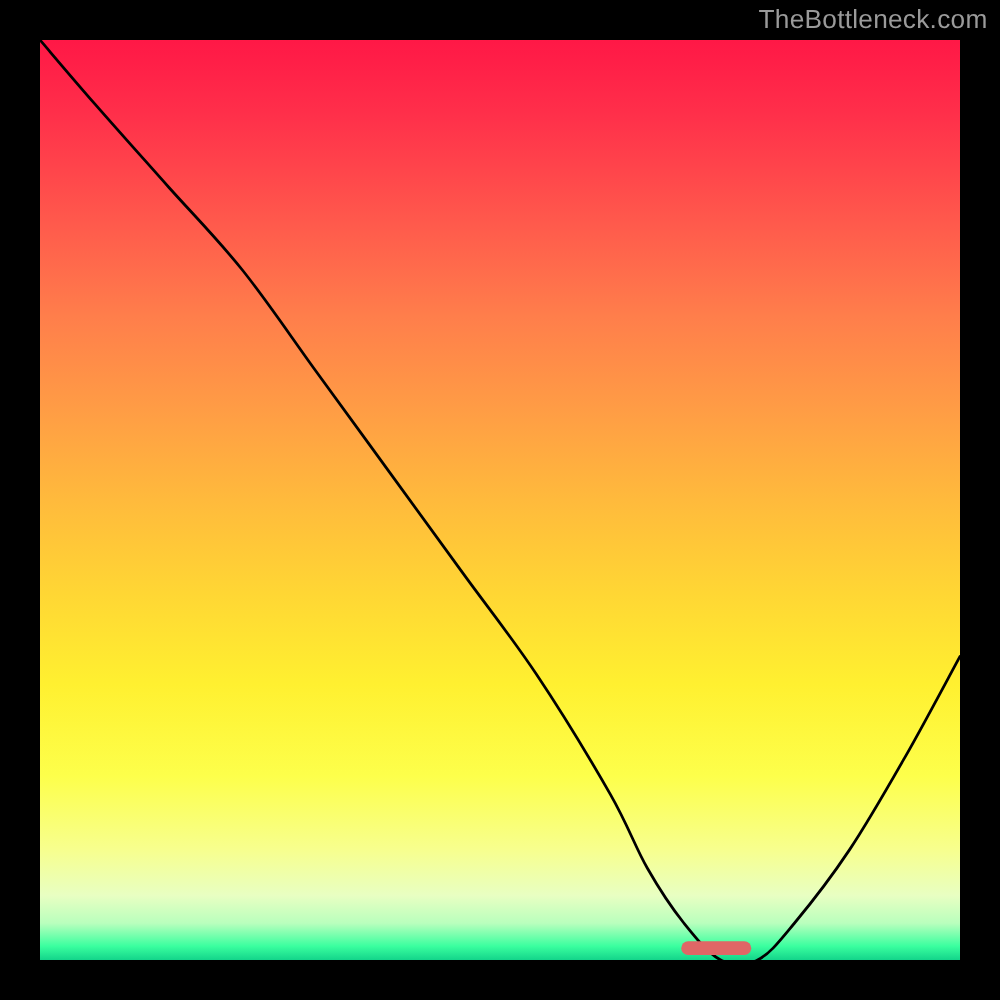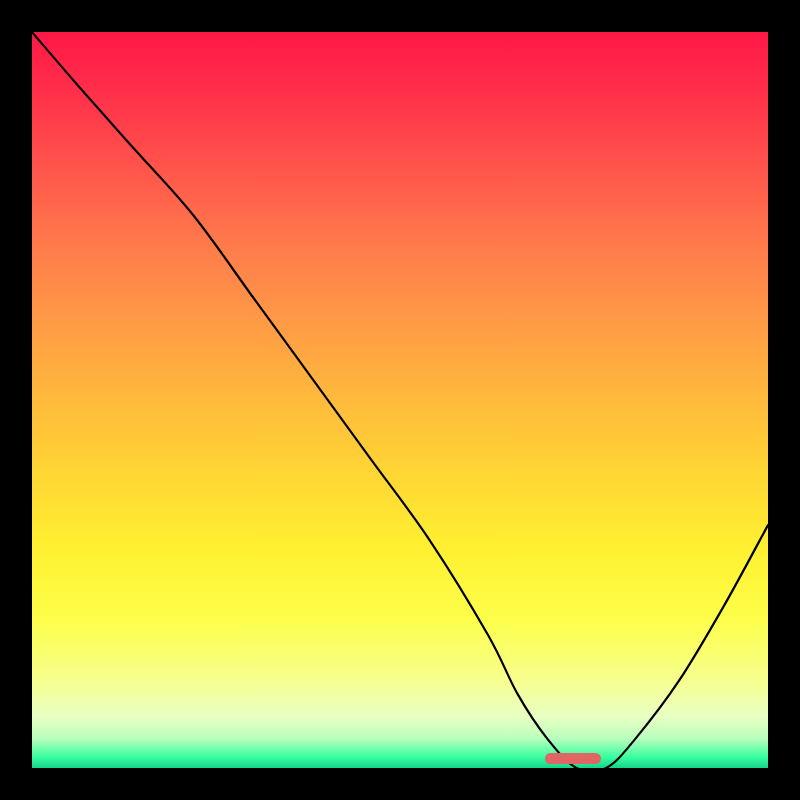--- a/index.html
+++ b/index.html
@@ -71,20 +71,21 @@
     font-size: 21px;
     letter-spacing: 0.2px;
     user-select: none;
   }
 </style>
 </head>
 <body>
 
 <div class="frame">
 
+  <div class="watermark">TheBottleneck.com</div>
 
   <div class="plot-area">
 
     <svg id="curve" viewBox="0 0 736 736" preserveAspectRatio="none">
       <path id="curve-path" d="M 0.0 0.0 C 7.4 8.6, 27.0 31.9, 44.2 51.5 C 61.3 71.1, 83.4 95.7, 103.0 117.8 C 122.7 139.8, 142.3 159.5, 161.9 184.0 C 181.5 208.5, 201.2 238.0, 220.8 265.0 C 240.4 291.9, 260.1 318.9, 279.7 345.9 C 299.3 372.9, 318.9 399.9, 338.6 426.9 C 358.2 453.9, 377.8 478.4, 397.4 507.8 C 417.1 537.3, 441.6 577.8, 456.3 603.5 C 471.0 629.3, 475.9 645.2, 485.8 662.4 C 495.6 679.6, 505.4 694.3, 515.2 706.6 C 525.0 718.8, 534.8 731.1, 544.6 736.0 C 554.5 740.9, 564.3 740.9, 574.1 736.0 C 583.9 731.1, 591.3 721.3, 603.5 706.6 C 615.8 691.8, 633.0 669.8, 647.7 647.7 C 662.4 625.6, 677.1 599.8, 691.8 574.1 C 706.6 548.3, 728.6 506.6, 736.0 493.1" stroke="#000000"></path>
     </svg>
 
     <div class="marker" id="opt-marker" style="left: 513.36px; width: 55.2px; height: 11px; top: 721px; background: rgb(224, 102, 102);"></div>
 
   </div>

